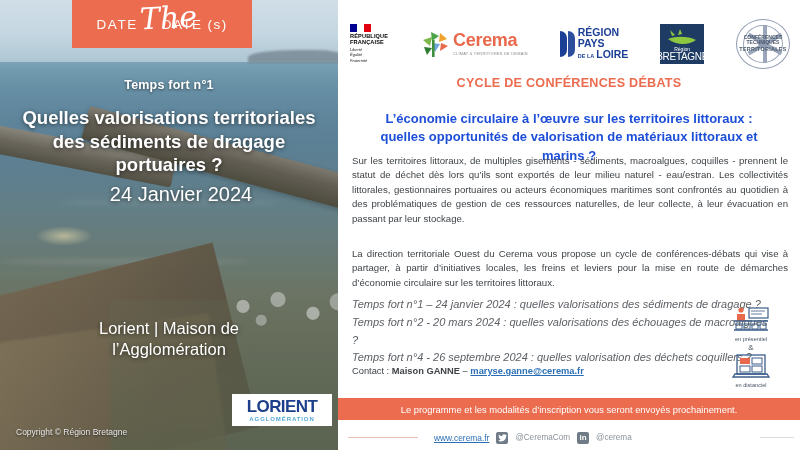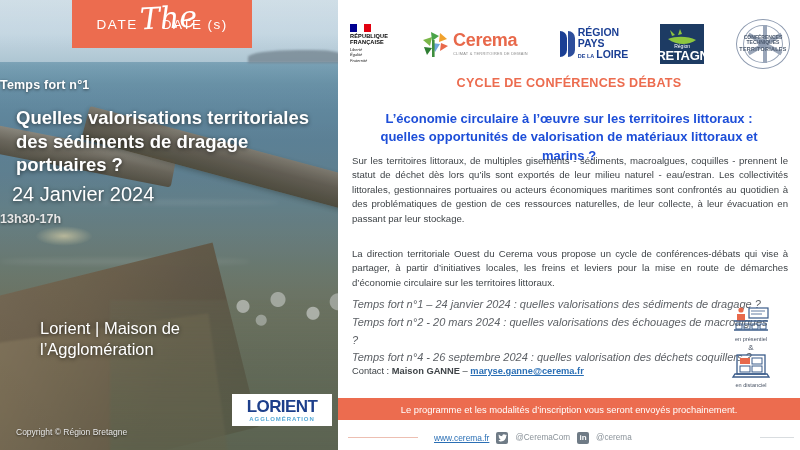--- a/index.html
+++ b/index.html
@@ -66,21 +66,21 @@
   .left-dim{position:absolute;inset:0;background:linear-gradient(to bottom,rgba(0,0,0,.04),rgba(0,0,0,.12) 55%,rgba(0,0,0,.16));}
 
   .savebox{position:absolute;left:72px;top:0px;width:180px;height:48px;background:#ec6c4f;
     display:flex;align-items:center;justify-content:center;}
   .save-inner{position:relative;display:flex;align-items:center;color:#fff;}
   .save-word{font-size:13.5px;letter-spacing:1.6px;font-family:"Liberation Sans",sans-serif;}
   .the-script{position:absolute;left:44px;top:-14px;font-family:"DejaVu Serif",serif;
     font-size:30px;font-style:italic;font-weight:400;color:#fff;line-height:1;transform:rotate(-3deg);}
   .date-word{font-size:13.5px;letter-spacing:1.4px;margin-left:24px;}
 
-  .left-text{position:absolute;left:0;top:0;width:338px;height:450px;color:#fff;}
+  .left-text{position:absolute;left:0;top:0;width:338px;height:450px;color:#fff;text-align:center;}
   .tempsfort{position:absolute;top:78px;width:100%;font-size:12.5px;font-weight:bold;
     text-shadow:0 1px 3px rgba(0,0,0,.55);letter-spacing:.2px;}
   .q-title{position:absolute;top:106px;width:100%;font-size:18.5px;font-weight:bold;line-height:1.28;
     text-shadow:0 1px 4px rgba(0,0,0,.6);padding:0 16px;box-sizing:border-box;}
   .bigdate{position:absolute;top:183px;width:100%;font-size:20px;font-weight:normal;
     text-shadow:0 1px 4px rgba(0,0,0,.6);padding-left:12px;}
   .hours{position:absolute;top:212px;width:100%;font-size:12.5px;font-weight:bold;
     color:#e7e7e7;text-shadow:0 1px 3px rgba(0,0,0,.55);}
   .place{position:absolute;top:318px;width:100%;font-size:16.5px;line-height:1.3;
     text-shadow:0 1px 4px rgba(0,0,0,.6);padding:0 40px;box-sizing:border-box;}
@@ -123,21 +123,21 @@
   .rpl-txt{display:flex;flex-direction:column;line-height:1.02;color:#1b3f94;font-weight:bold;}
   .rpl-1{font-size:10.5px;}.rpl-2{font-size:10.5px;}
   .rpl-3{font-size:10.5px;display:flex;align-items:baseline;gap:2px;}
   .rpl-de{font-size:5.5px;}
 
   
   .brt{width:44px;height:40px;background:#1d3b63;position:relative;
     display:flex;flex-direction:column;align-items:center;justify-content:flex-end;padding-bottom:2px;box-sizing:border-box;}
   .brt-bird{position:absolute;top:4px;left:6px;width:32px;height:19px;}
   .brt-r{font-size:5px;color:#fff;line-height:1;}
-  .brt-n{font-size:13px;color:#fff;font-weight:bold;letter-spacing:-.3px;line-height:1;}
+  .brt-n{font-size:10px;color:#fff;font-weight:normal;letter-spacing:-.3px;line-height:1;}
 
   
   .ctt{position:relative;width:54px;height:50px;}
   .ctt-ring{position:absolute;inset:0;border:1.6px solid #8e9bb0;border-radius:50%;}
   .ctt-ring2{position:absolute;left:7px;top:6px;right:7px;bottom:6px;border:1.4px solid #9aa6b9;border-radius:50%;}
   .ctt-spoke{position:absolute;left:50%;top:6px;width:4px;height:18px;background:#9aa6b9;transform-origin:50% 19px;}
   .ctt-hub{position:absolute;left:50%;top:50%;width:9px;height:9px;margin:-4.5px 0 0 -4.5px;border-radius:50%;background:#8e9bb0;}
   .ctt-txt{position:absolute;left:-6px;top:16px;width:66px;text-align:center;line-height:1.12;}
   .ctt-1{font-size:5.1px;font-weight:bold;color:#4c5a6e;letter-spacing:-.05px;}
   .ctt-2{font-size:5.4px;font-weight:bold;color:#4c5a6e;letter-spacing:.3px;}
@@ -206,21 +206,20 @@
         <span class="save-word">DATE</span>
         <span class="date-word">DATE (s)</span>
         <span class="the-script">The</span>
       </div>
     </div>
 
     <div class="left-text">
       <div class="tempsfort">Temps fort n°1</div>
       <div class="q-title">Quelles valorisations territoriales des sédiments de dragage portuaires ?</div>
       <div class="bigdate">24 Janvier 2024</div>
-      <div class="hours">13h30-17h</div>
       <div class="place">Lorient | Maison de l’Agglomération</div>
       <div class="copyright">Copyright © Région Bretagne</div>
     </div>
 
     <div class="lorient-logo">
       <div class="lorient-word">LORIENT</div>
       <div class="lorient-sub">AGGLOMÉRATION</div>
     </div>
   </div>
 

